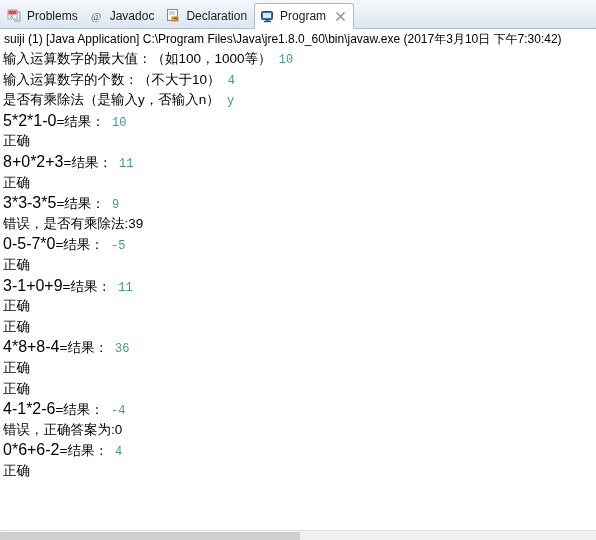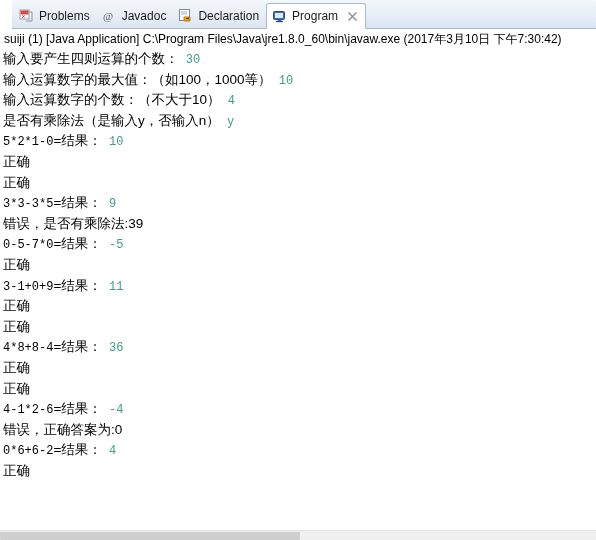--- a/index.html
+++ b/index.html
@@ -24,21 +24,20 @@
   
   .tabbar {
     position: relative;
     height: 29px;
     background: linear-gradient(to bottom, #f4f7fb 0%, #e8eef6 55%, #dbe5f1 100%);
     border-bottom: 1px solid #a7bcd4;
     display: flex;
     align-items: flex-end;
     padding-left: 2px;
     box-sizing: border-box;
-    margin-left: 12px;
   }
   .tab {
     display: flex;
     align-items: center;
     height: 25px;
     padding: 0 7px 0 5px;
     gap: 5px;
     font-size: 12px;
     color: #1b1b1b;
     cursor: default;
@@ -97,22 +96,22 @@
   .line {
     font-family: "Liberation Sans", sans-serif;
     font-size: 13px;
     line-height: 20.6px;
     height: 20.6px;
     color: #000000;
     white-space: pre;
     letter-spacing: 0px;
   }
   .mono {
-    font-family: Liberation Mono, monospace;
-    font-size: 12px;
+    font-family: Liberation Sans, sans-serif;
+    font-size: 16px;
   }
   .val {
     color: #3e9c89;
     font-family: "Liberation Mono", monospace;
     font-size: 12px;
   }
   .cjk { font-size: 13.5px; }
 
   
   .hscroll {
@@ -191,26 +190,26 @@
           <path d="M1.5 1.5 L9.5 9.5 M9.5 1.5 L1.5 9.5" stroke="#6b6b6b" stroke-width="1.6" fill="none"></path>
         </svg>
       </span>
     </div>
   </div>
 
   <div class="console-header">suiji (1) [Java Application] C:\Program Files\Java\jre1.8.0_60\bin\javaw.exe (2017年3月10日 下午7:30:42)</div>
 
   <div class="console-body">
     <div id="console-lines">
-        <div class="line"><span class="cjk">输入要产生四则运算的个数：</span><span class="val"> 30</span></div>
         <div class="line"><span class="cjk">输入运算数字的最大值：（如100，1000等）</span><span class="val"> 10</span></div>
         <div class="line"><span class="cjk">输入运算数字的个数：（不大于10）</span><span class="val"> 4</span></div>
         <div class="line"><span class="cjk">是否有乘除法（是输入y，否输入n）</span><span class="val"> y</span></div>
         <div class="line"><span class="mono">5*2*1-0</span><span class="cjk">=结果：</span><span class="val"> 10</span></div>
         <div class="line"><span class="cjk">正确</span></div>
+        <div class="line"><span class="mono">8+0*2+3</span><span class="cjk">=结果：</span><span class="val"> 11</span></div>
         <div class="line"><span class="cjk">正确</span></div>
         <div class="line"><span class="mono">3*3-3*5</span><span class="cjk">=结果：</span><span class="val"> 9</span></div>
         <div class="line"><span class="cjk">错误，是否有乘除法:39</span></div>
         <div class="line"><span class="mono">0-5-7*0</span><span class="cjk">=结果：</span><span class="val"> -5</span></div>
         <div class="line"><span class="cjk">正确</span></div>
         <div class="line"><span class="mono">3-1+0+9</span><span class="cjk">=结果：</span><span class="val"> 11</span></div>
         <div class="line"><span class="cjk">正确</span></div>
         <div class="line"><span class="cjk">正确</span></div>
         <div class="line"><span class="mono">4*8+8-4</span><span class="cjk">=结果：</span><span class="val"> 36</span></div>
         <div class="line"><span class="cjk">正确</span></div>

